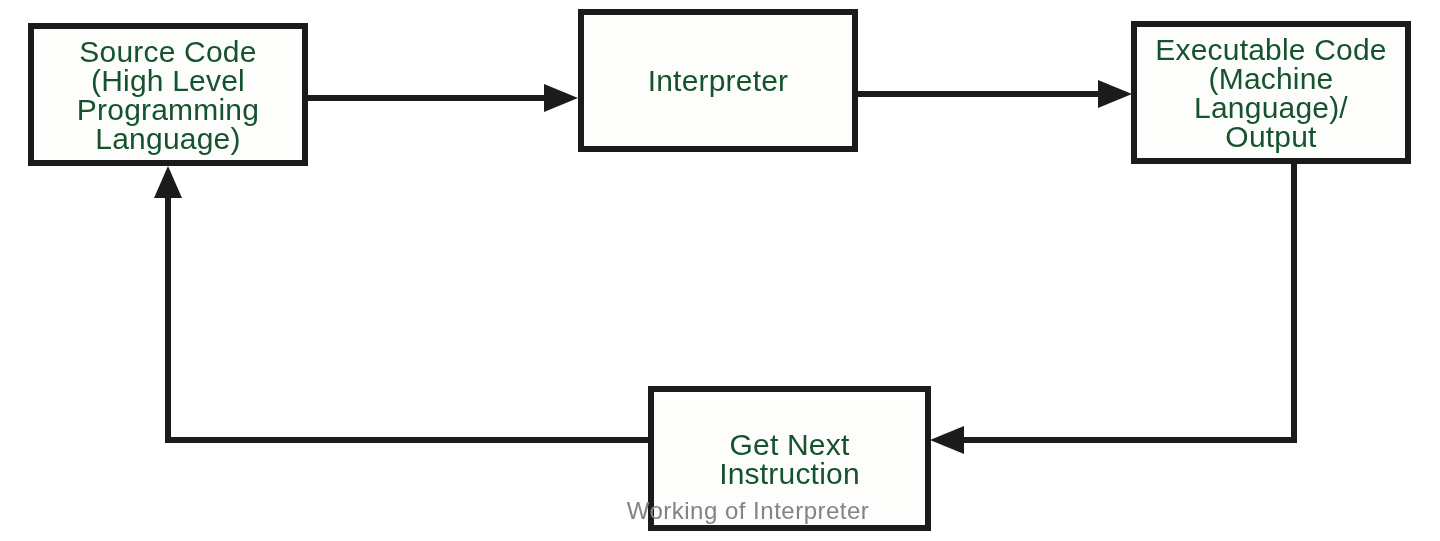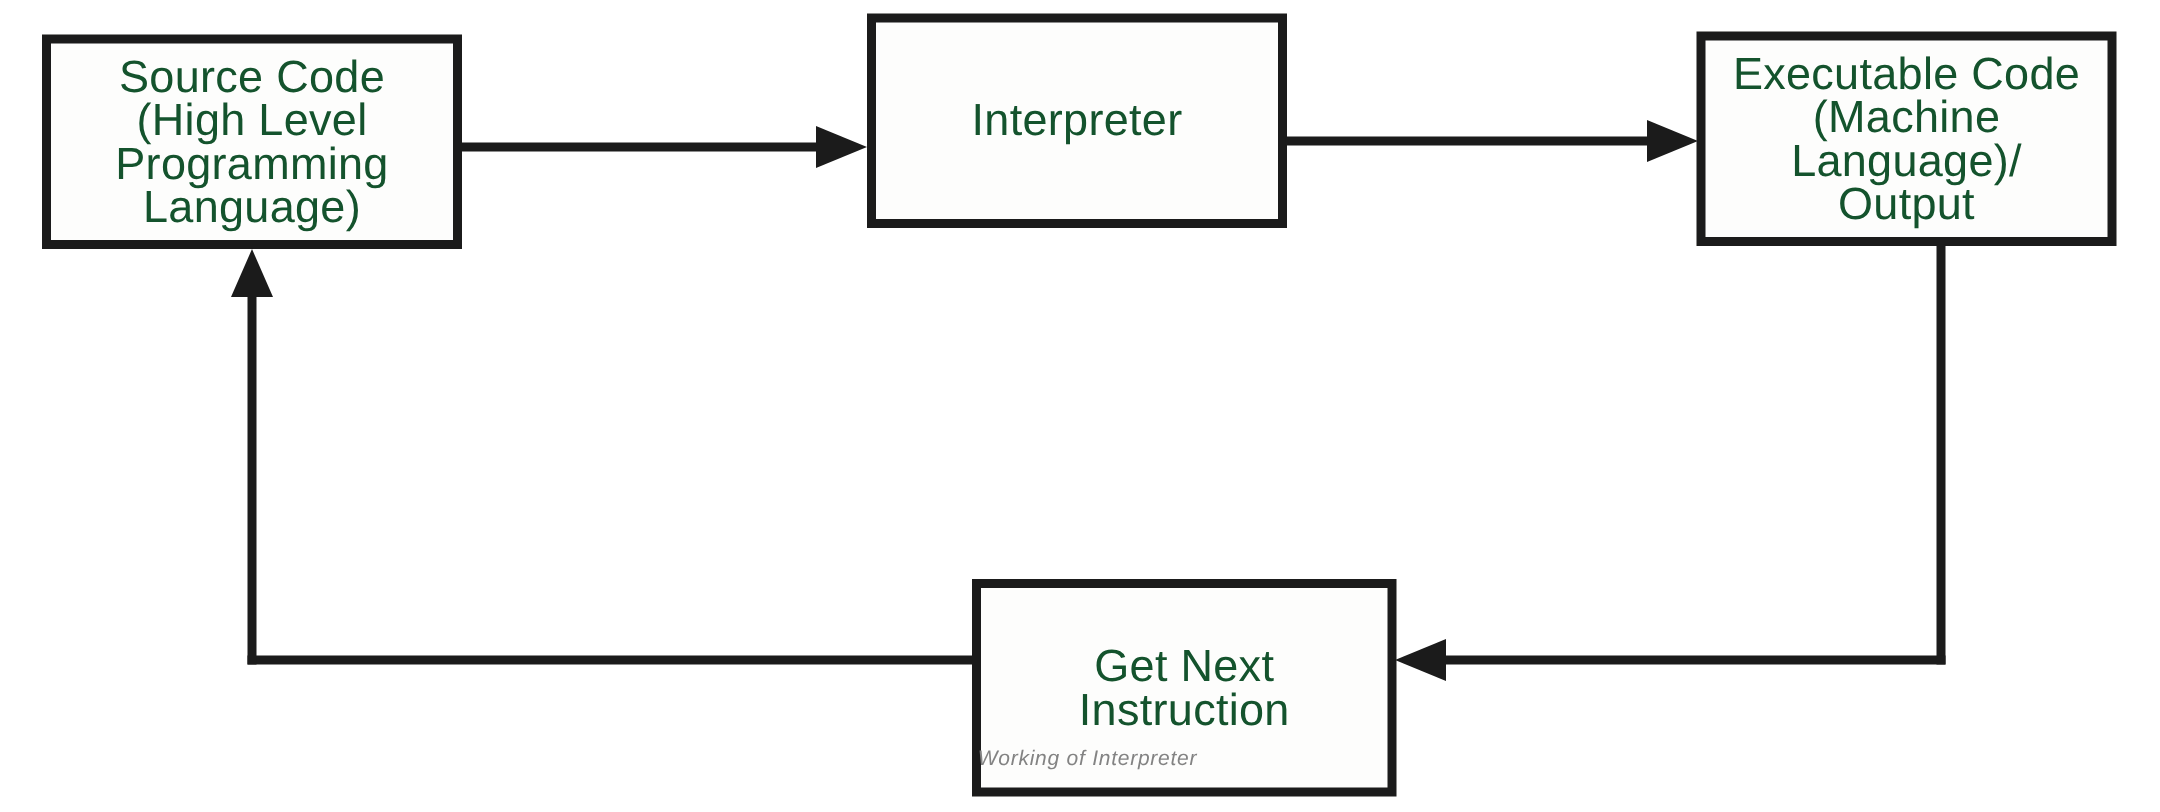--- a/index.html
+++ b/index.html
@@ -60,26 +60,25 @@
               border-right: 34px solid #1b1b1b; }
   
   #e4-hline { left: 165px; top: 437px; width: 483px; height: 6px; }
   #e4-vline { left: 165px; top: 194px; width: 6px;   height: 249px; }
   #e4-head  { position:absolute; left: 154px; top: 166px; width:0; height:0;
               border-left: 14px solid transparent; border-right: 14px solid transparent;
               border-bottom: 32px solid #1b1b1b; }
 
   .caption {
     position: absolute;
-    left: 560px;
+    left: 583px;
     top: 497px;
     width: 330px;
     text-align: center;
-    font-style: italic;
-    font-size: 14px;
+    font-size: 24px;
     color: #838383;
     letter-spacing: 0.5px;
   }
 </style>
 </head>
 <body>
 
 <div class="stage">
 
   <div class="node" id="node-source">

